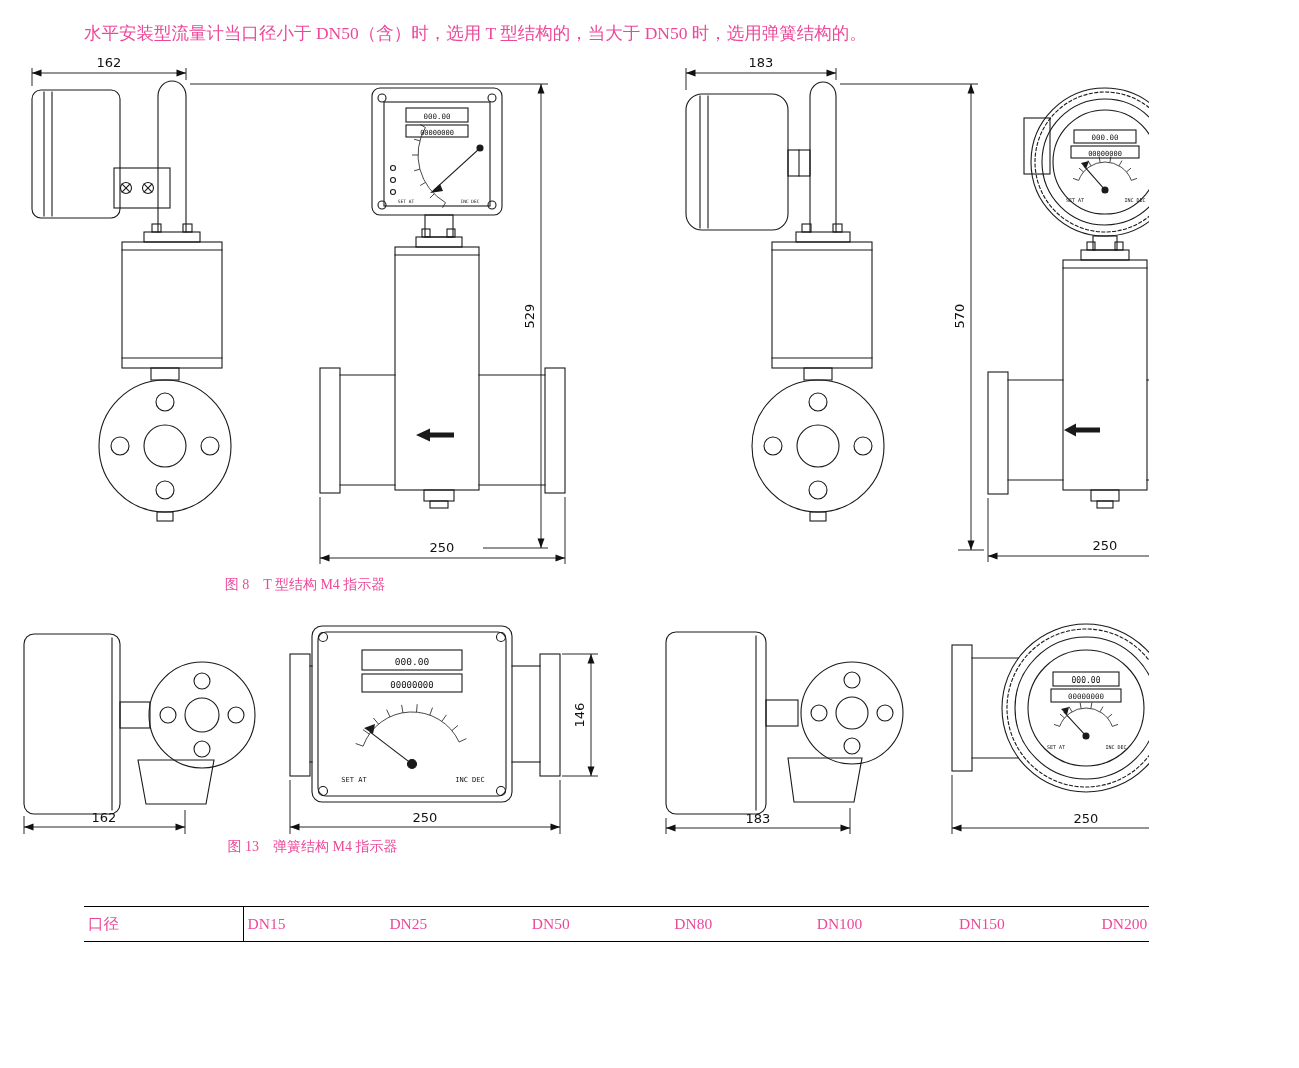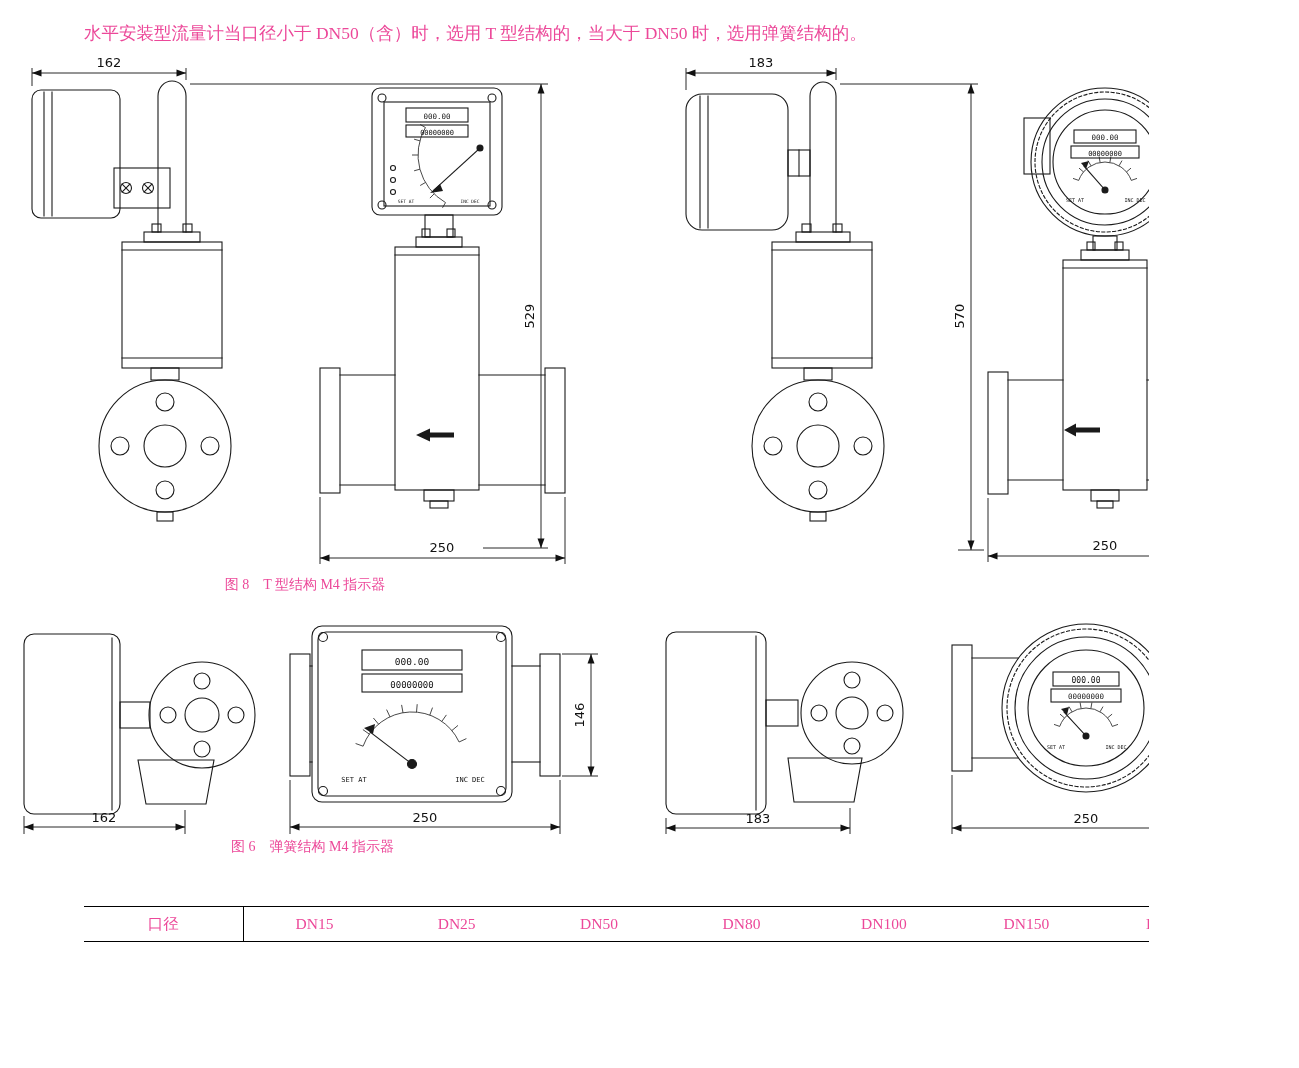--- a/index.html
+++ b/index.html
@@ -26,21 +26,21 @@
   .table-label{
     position:absolute;left:84px;top:879px;width:1156px;
     text-align:right;font-size:16px;margin-top:19px;
   }
   .spec-table{
     position:absolute;left:84px;top:906px;width:1156px;
     border-collapse:collapse;table-layout:fixed;
     font-size:15.5px;font-family:"Liberation Serif", serif;
   }
   .spec-table th,.spec-table td{
-    font-weight:normal;text-align:center;vertical-align:middle;
+    font-weight:normal;text-align:left;vertical-align:middle;
     height:34px;padding:0 4px;
   }
   .spec-table thead tr{border-top:1.5px solid #000;border-bottom:1px solid #000;}
   .spec-table tbody tr.r1{border-bottom:1px solid #000;}
   .spec-table tbody tr.r2{border-bottom:1.5px solid #000;}
   .spec-table .c0{border-right:1px solid #000;}
   
   .dim line{stroke:#111;stroke-width:0.9;}
   .dim text{fill:#111;stroke:none;font:13px "DejaVu Sans", sans-serif;text-anchor:middle;}
   .disp text{fill:#111;stroke:none;font-family:"DejaVu Sans Mono", monospace;text-anchor:middle;}
@@ -311,21 +311,21 @@
       <line x1="544" y1="42" x2="580" y2="42"></line>
       <line x1="544" y1="164" x2="580" y2="164"></line>
       <line x1="573" y1="42" x2="573" y2="164" marker-start="url(#ar10)" marker-end="url(#ar10)"></line>
       <text transform="rotate(-90 566 103)" x="566" y="103">146</text>
       <line x1="272" y1="168" x2="272" y2="222"></line>
       <line x1="542" y1="168" x2="542" y2="222"></line>
       <line x1="272" y1="215" x2="542" y2="215" marker-start="url(#ar10)" marker-end="url(#ar10)"></line>
       <text x="407" y="210">250</text>
     </g>
   </svg>
-  <div class="caption cap10">图 6　弹簧结构 M4 指示器</div>
+  <div class="caption cap10">图 13　弹簧结构 M4 指示器</div>
 
   <svg class="fig-svg" style="left:660px;top:612px" width="625" height="225" viewBox="0 0 625 225">
     <defs>
       <marker id="ar11" markerUnits="userSpaceOnUse" markerWidth="11" markerHeight="11" viewBox="0 0 11 11" refX="10" refY="5.5" orient="auto-start-reverse">
         <path d="M0.5,2 L10,5.5 L0.5,9 Z" fill="#111"></path>
       </marker>
     </defs>
     <g stroke="#1a1a1a" fill="none" stroke-width="1.1" stroke-linecap="square">
       <g>
         <rect x="6" y="20" width="100" height="182" rx="10"></rect>

